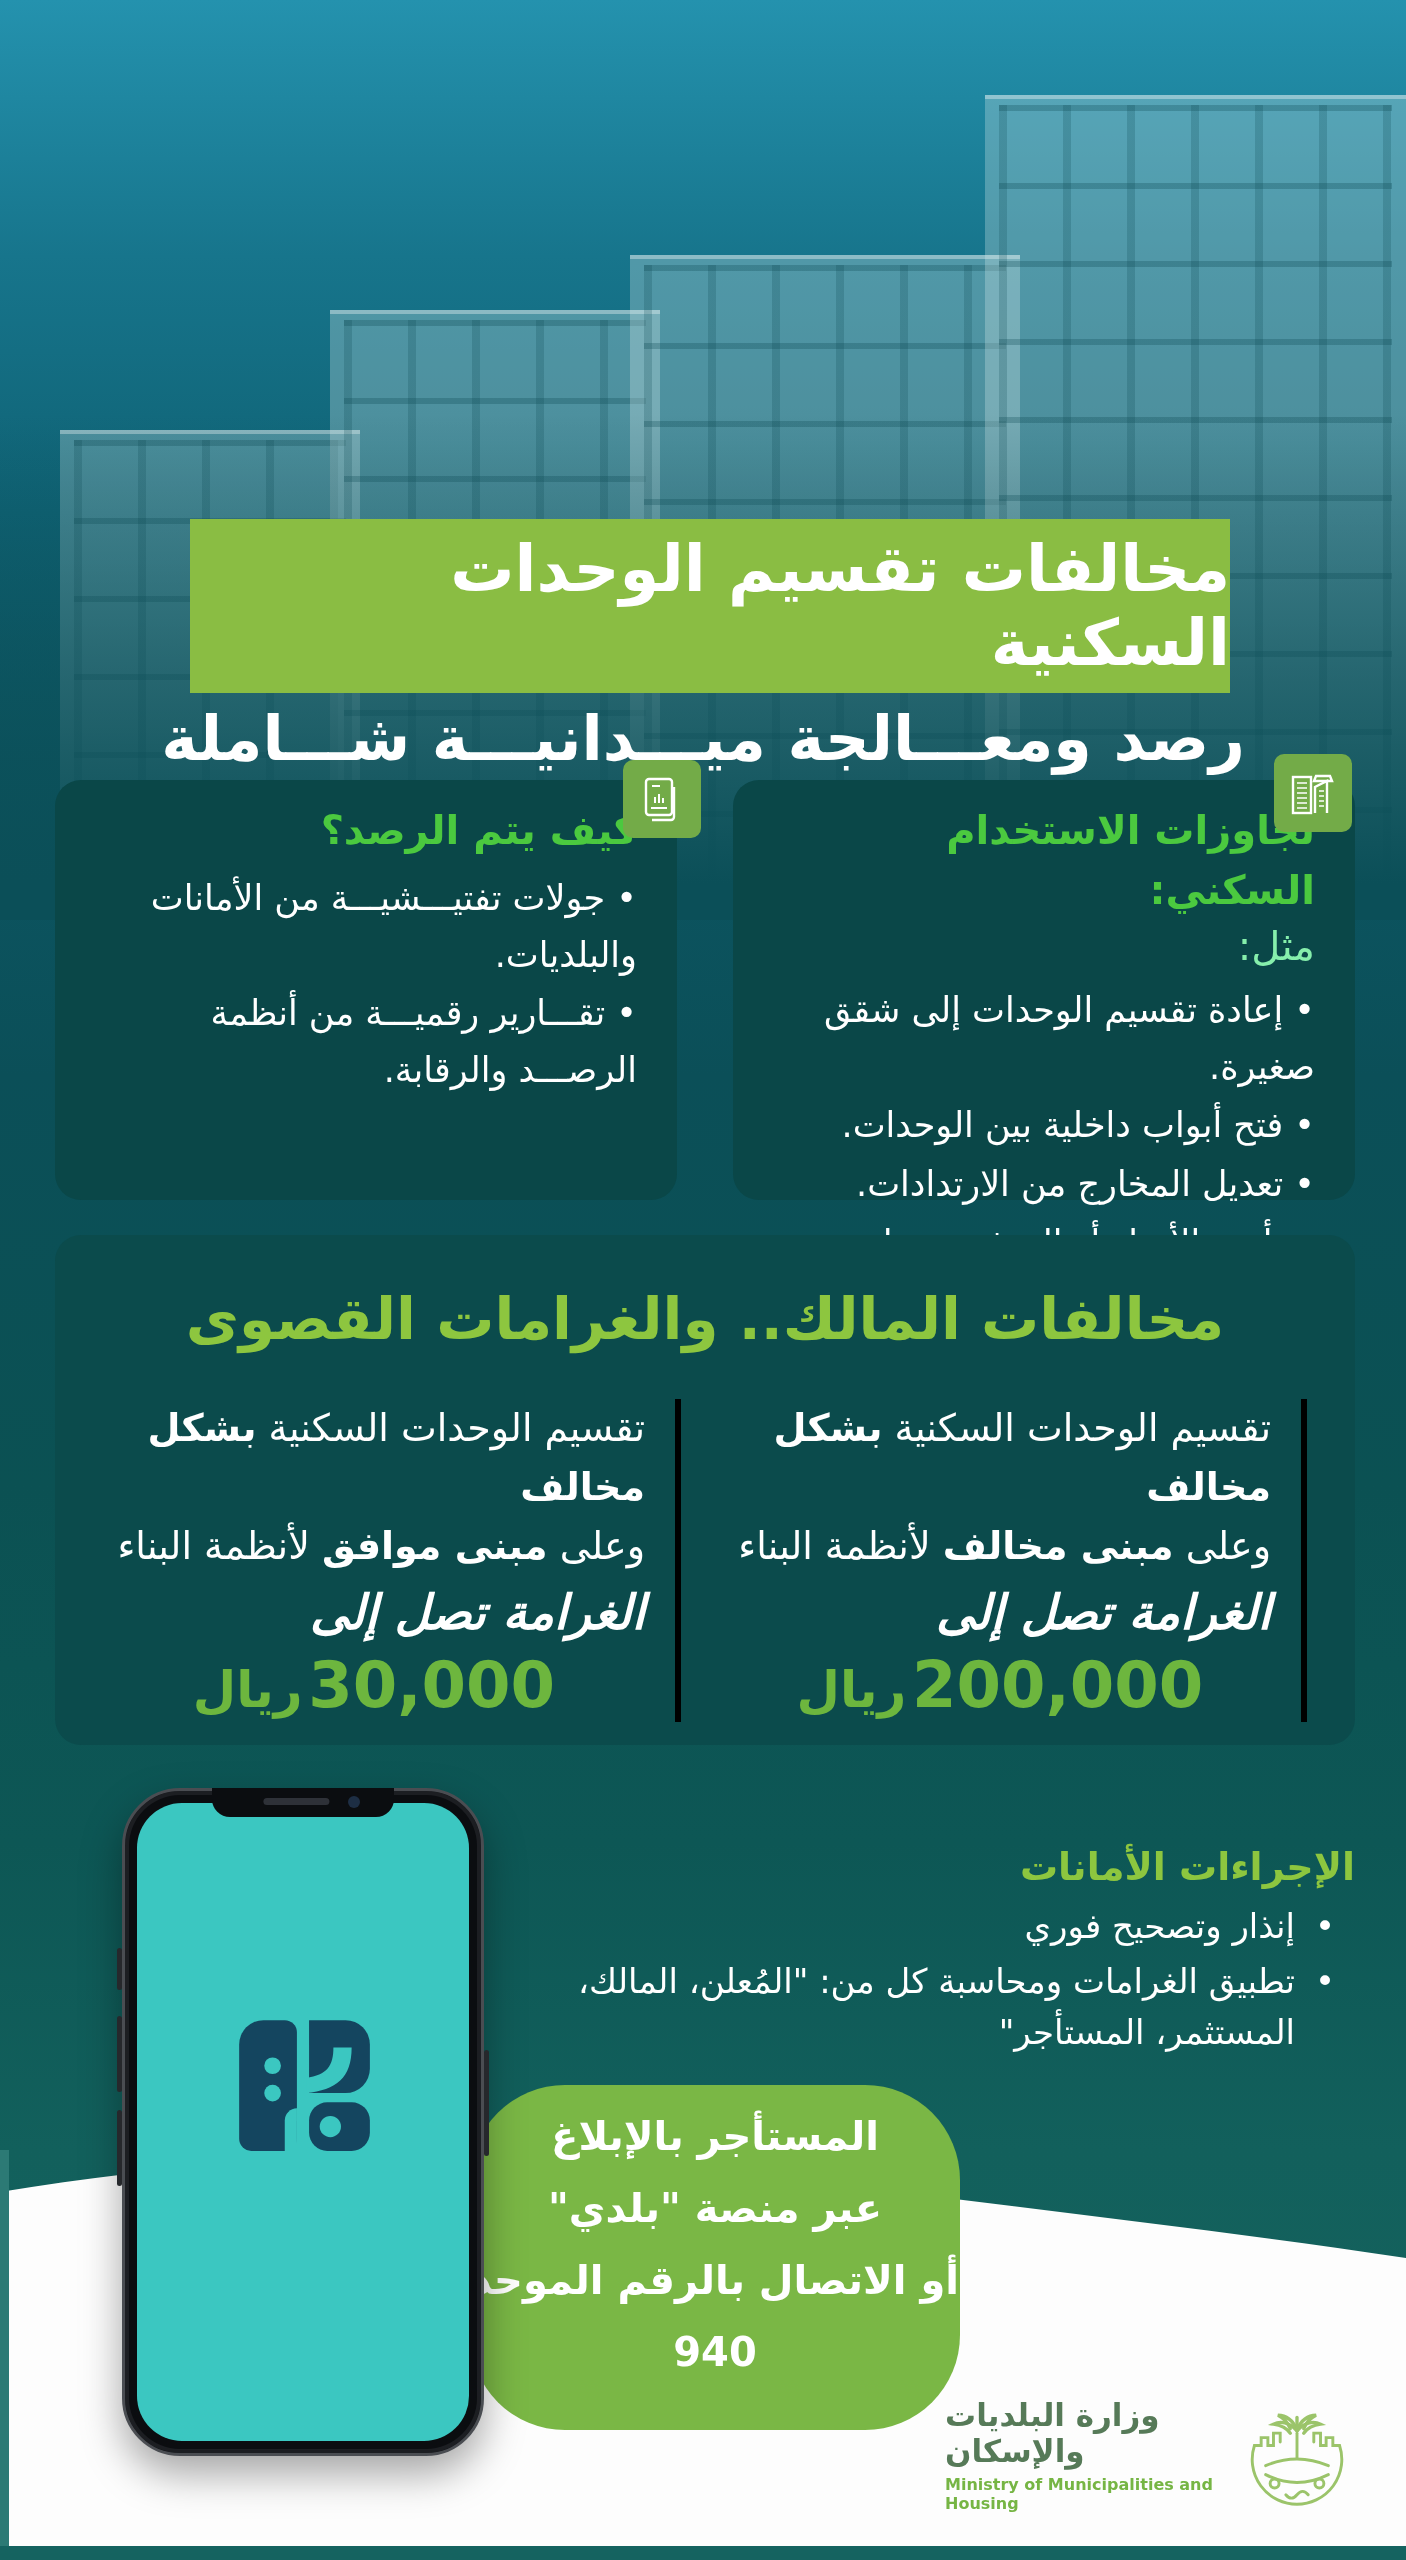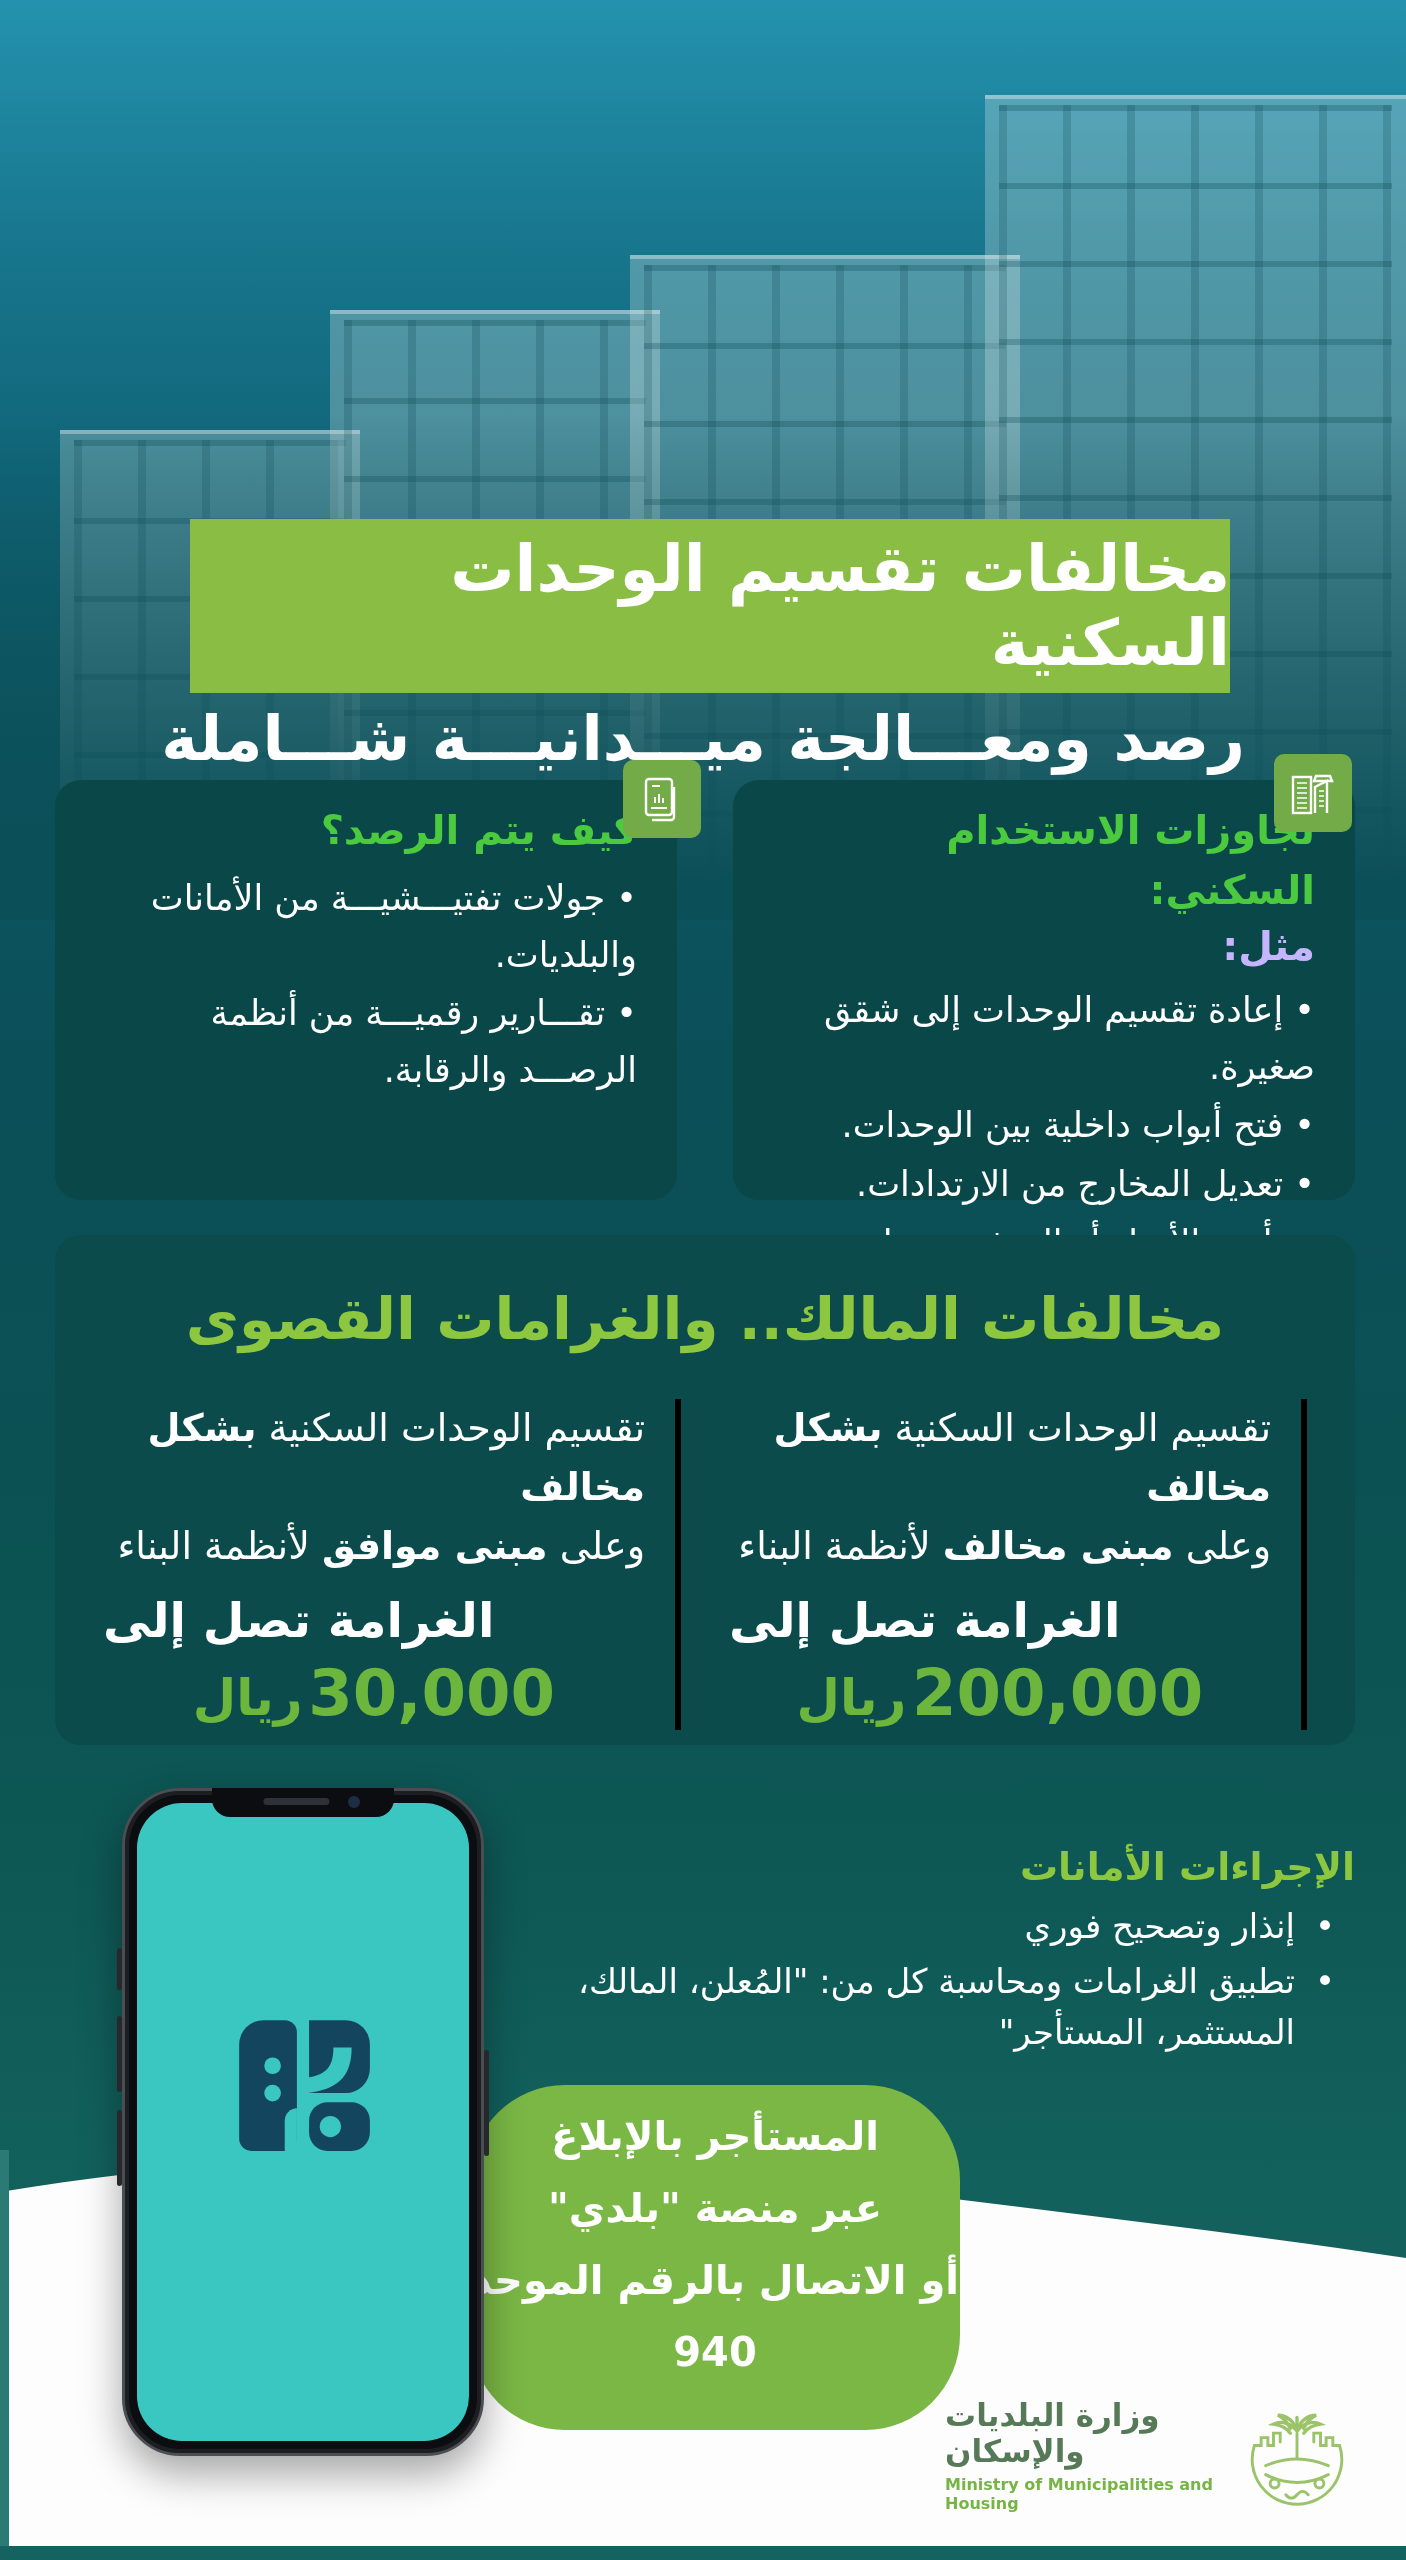--- a/index.html
+++ b/index.html
@@ -27,31 +27,31 @@
   .card{position:absolute;top:780px;width:622px;height:420px;background:#0a4748;border-radius:26px;
     padding:20px 40px 24px 32px;}
   .card.right{left:733px;}
   .card.left{left:55px;}
   .card-icon{position:absolute;width:78px;height:78px;background:#73ab48;border-radius:10px;
     display:flex;align-items:center;justify-content:center;}
   .card.right .card-icon{right:3px;top:-26px;}
   .card.left .card-icon{right:-24px;top:-20px;}
   .card-title{color:#4bc93f;font-size:40px;font-weight:bold;line-height:1.5;margin-left:90px;text-align:right;}
   .card.left .card-title{margin-left:60px;}
-  .card-sub{color:#c4b5fd;font-size:40px;font-weight:bold;text-align:right;line-height:1.3;}
+  .card-sub{color:#86efac;font-size:40px;font-weight:normal;text-align:right;line-height:1.3;}
   .card-bullets{margin-top:10px;color:#fff;font-size:35px;line-height:1.62;text-align:right;}
   .card-bullets div{margin-bottom:2px;}
   
   .fines{position:absolute;left:55px;top:1235px;width:1300px;height:510px;background:#0b4b4c;border-radius:26px;}
   .fines-title{margin-top:50px;text-align:center;color:#8dc63f;font-size:58px;font-weight:bold;}
   .fines-cols{display:flex;justify-content:space-between;margin:46px 48px 0 48px;direction:rtl;}
   .fcol{width:578px;border-left:none;border-right:6px solid #000000;padding-right:30px;min-height:315px;}
   .fcol .body{color:#fff;font-size:38px;line-height:1.55;text-align:right;margin:0;}
   .fcol .body b{font-weight:bold;}
-  .fcol .label{color:#fff;font-size:48px;font-weight:bold;text-align:left;margin-top:16px;}
+  .fcol .label{color:#fff;font-size:48px;font-weight:bold;text-align:right;margin-top:8px;font-style:italic;}
   .fcol .amount-line{text-align:center;margin-top:8px;color:#6db63e;font-weight:bold;}
   .fcol .amount{font-size:64px;}
   .fcol .unit{font-size:50px;}
   
   .procedures{position:absolute;right:51px;top:1845px;width:800px;text-align:right;}
   .proc-title{color:#8dc63f;font-size:38px;font-weight:bold;margin-bottom:12px;}
   .proc-item{display:flex;direction:rtl;color:#fff;font-size:34px;line-height:1.5;margin-bottom:4px;}
   .proc-dot{width:60px;text-align:center;flex:0 0 auto;}
   
   .cta{position:absolute;left:470px;top:2085px;width:490px;height:345px;background:#7ab745;border-radius:95px;

